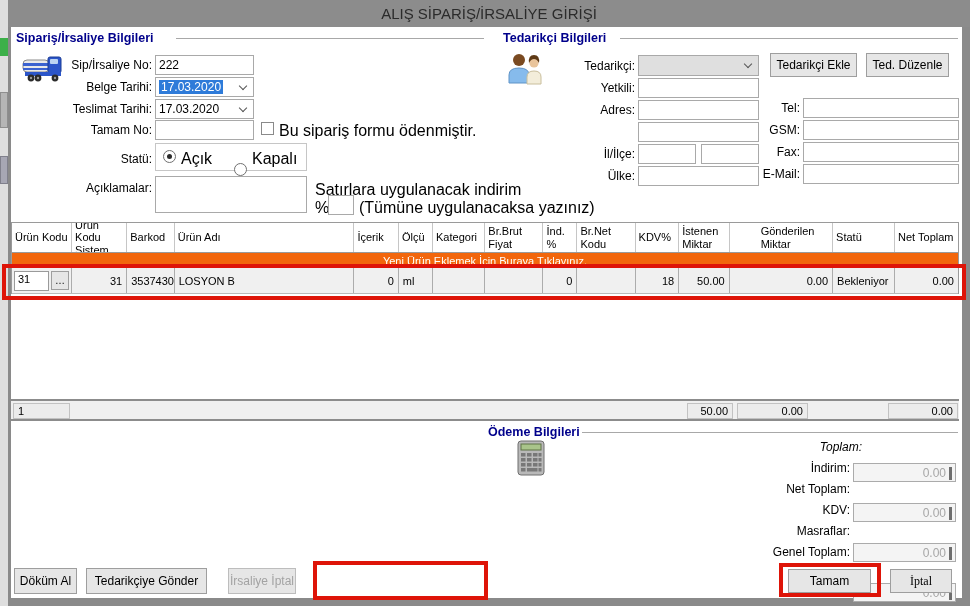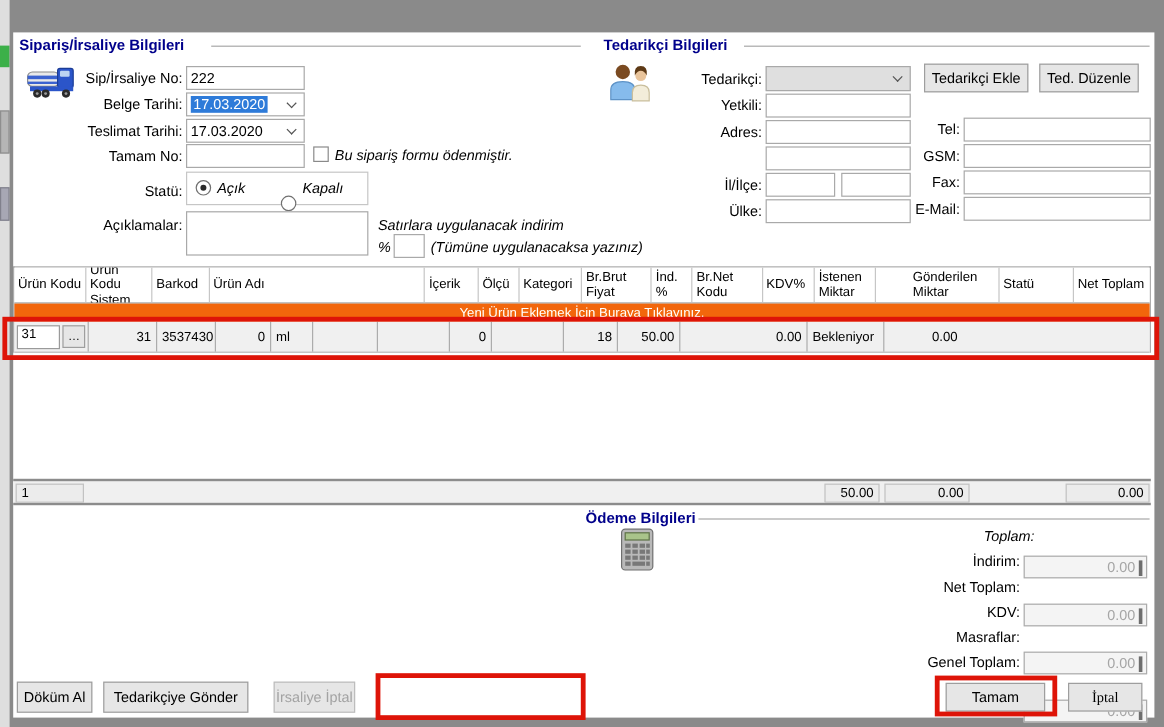--- a/index.html
+++ b/index.html
@@ -13,21 +13,21 @@
             align-items:center;justify-content:center;color:#2B2B2B;font-size:15px;}
   .content{left:11px;top:27px;width:951px;height:571px;background:#FFFFFF;}
   
   .strip{left:0;top:0;width:8px;height:606px;background:#DEDEDE;}
   .frag{left:0;width:8px;}
   
   .gtitle{font-weight:bold;color:#00008B;font-size:12.5px;white-space:nowrap;}
   .gline{height:1px;background:#A8A8A8;}
   
   .lbl{font-size:12px;color:#000;text-align:right;white-space:nowrap;}
-  .llbl{font-size:12px;color:#000;text-align:left;white-space:nowrap;font-style:italic;}
+  .llbl{font-size:16px;color:#000;text-align:left;white-space:nowrap;}
   
   .input{background:#fff;border:1px solid #A9A9A9;font-size:12px;padding:2px 3px;
          overflow:hidden;white-space:nowrap;color:#000;}
   .combo{background:#fff;border:1px solid #A9A9A9;font-size:12px;padding:2px 3px;
          overflow:hidden;white-space:nowrap;color:#000;}
   .combo-grey{background:#DFDFDF;}
   .chev{position:absolute;right:7px;top:5px;width:6px;height:6px;border-right:1.8px solid #555;
         border-bottom:1.8px solid #555;transform:rotate(45deg);}
   .sel{background:#2E7BD9;color:#fff;padding:0 2px;}
   
@@ -75,20 +75,23 @@
 
 <div class="screen">
 
   <div class="abs strip">
     <div class="abs frag" style="top:38px;height:18px;background:#3CB049;"></div>
     <div class="abs frag" style="top:92px;height:36px;background:#B5B5B5;border:1px solid #8E8E8E;"></div>
     <div class="abs frag" style="top:156px;height:28px;background:#A7A7B4;border:1px solid #80808C;"></div>
   </div>
 
   <div class="abs dialog-frame"></div>
+  <div class="abs titlebar">
+    <span>ALIŞ SİPARİŞ/İRSALİYE GİRİŞİ</span>
+  </div>
   <div class="abs content"></div>
 
   <div class="abs gtitle" style="left:16px;top:31px;">Sipariş/İrsaliye Bilgileri</div>
   <div class="abs gline" style="left:176px;top:38px;width:308px;"></div>
 
   <div class="abs" style="left:22px;top:52px;">
     <svg width="42" height="34" viewBox="0 0 42 34">
       <rect x="1" y="8" width="26" height="12" rx="4" fill="#E9E9E9" stroke="#8A8A8A"></rect>
       <rect x="1" y="11" width="26" height="3" fill="#3B62D0"></rect>
       <rect x="1" y="16" width="26" height="2" fill="#3B62D0"></rect>
@@ -202,20 +205,21 @@
       <div class="hcell col14">Net Toplam</div>
     </div>
     <div class="newrow">Yeni Ürün Eklemek İçin Buraya Tıklayınız.</div>
     <div class="drow">
       <div class="dcell col0" style="padding:1px 2px;">
         <span class="cellinput">31</span>
         <span class="dots">…</span>
       </div>
       <div class="dcell col1 r">31</div>
       <div class="dcell col2">3537430</div>
+      <div class="dcell col3">LOSYON B</div>
       <div class="dcell col4 r">0</div>
       <div class="dcell col5">ml</div>
       <div class="dcell col6"></div>
       <div class="dcell col7"></div>
       <div class="dcell col8 r">0</div>
       <div class="dcell col9"></div>
       <div class="dcell col10 r">18</div>
       <div class="dcell col11 r">50.00</div>
       <div class="dcell col12 r">0.00</div>
       <div class="dcell col13">Bekleniyor</div>

